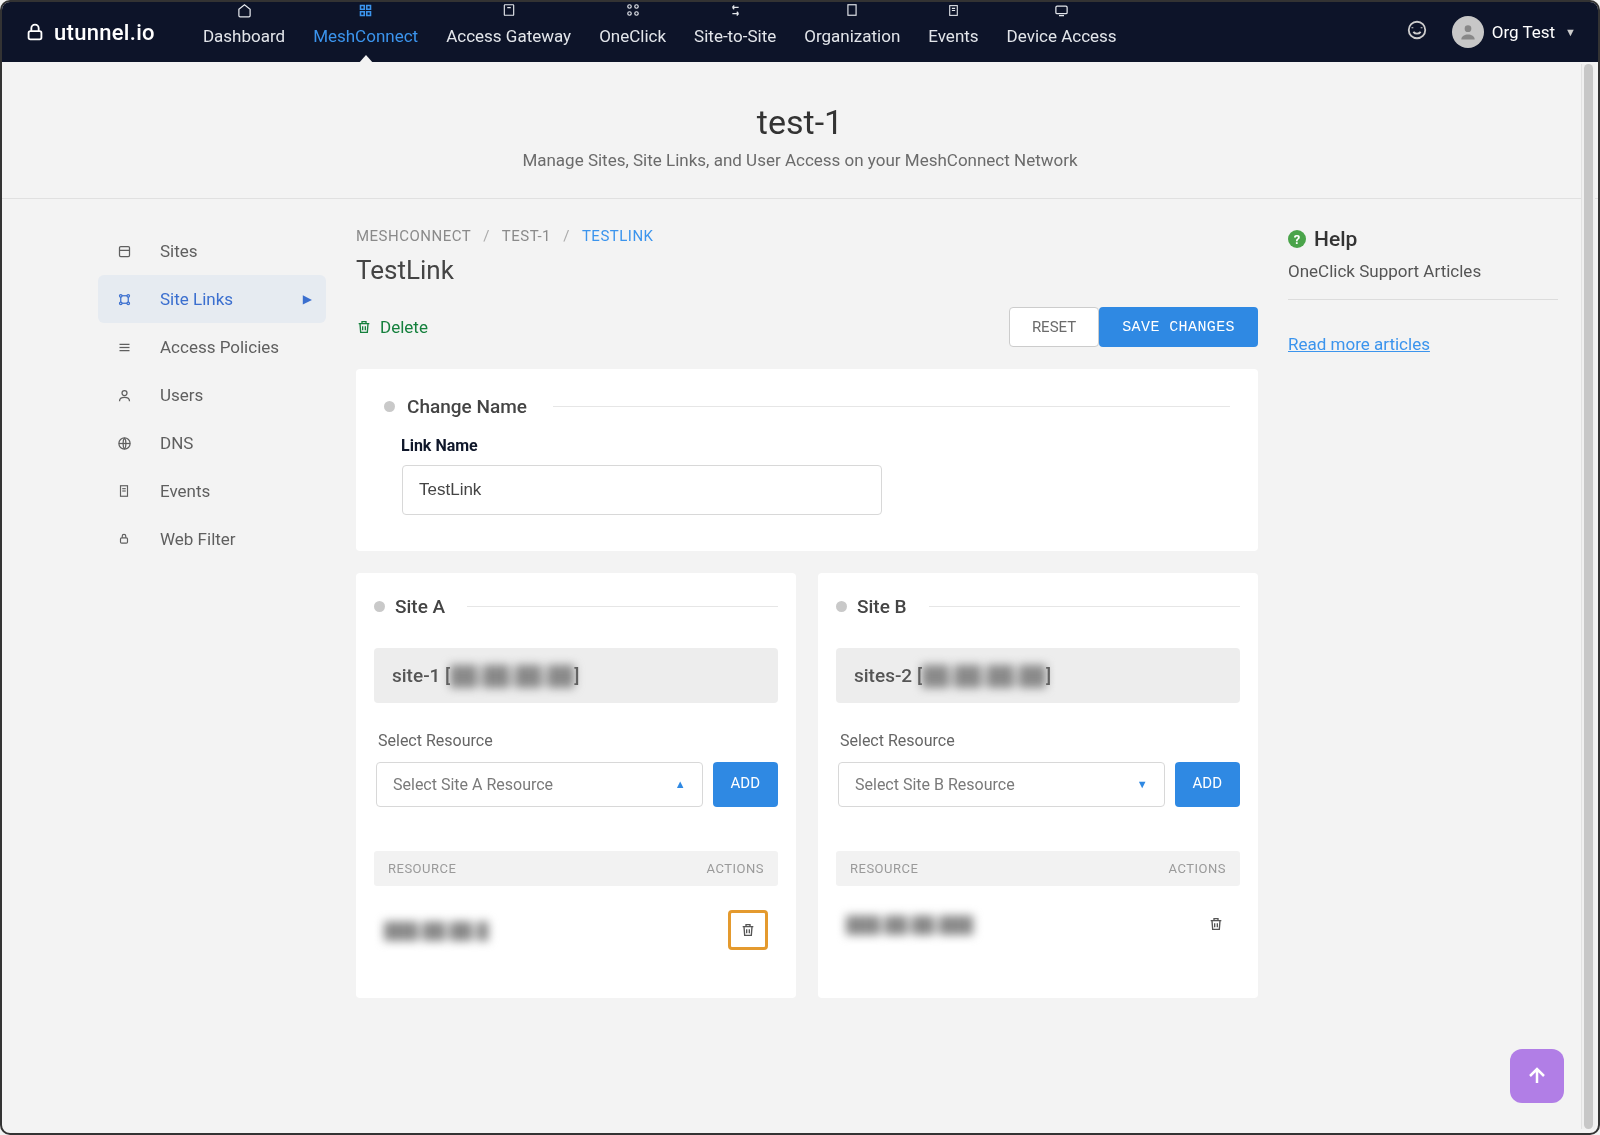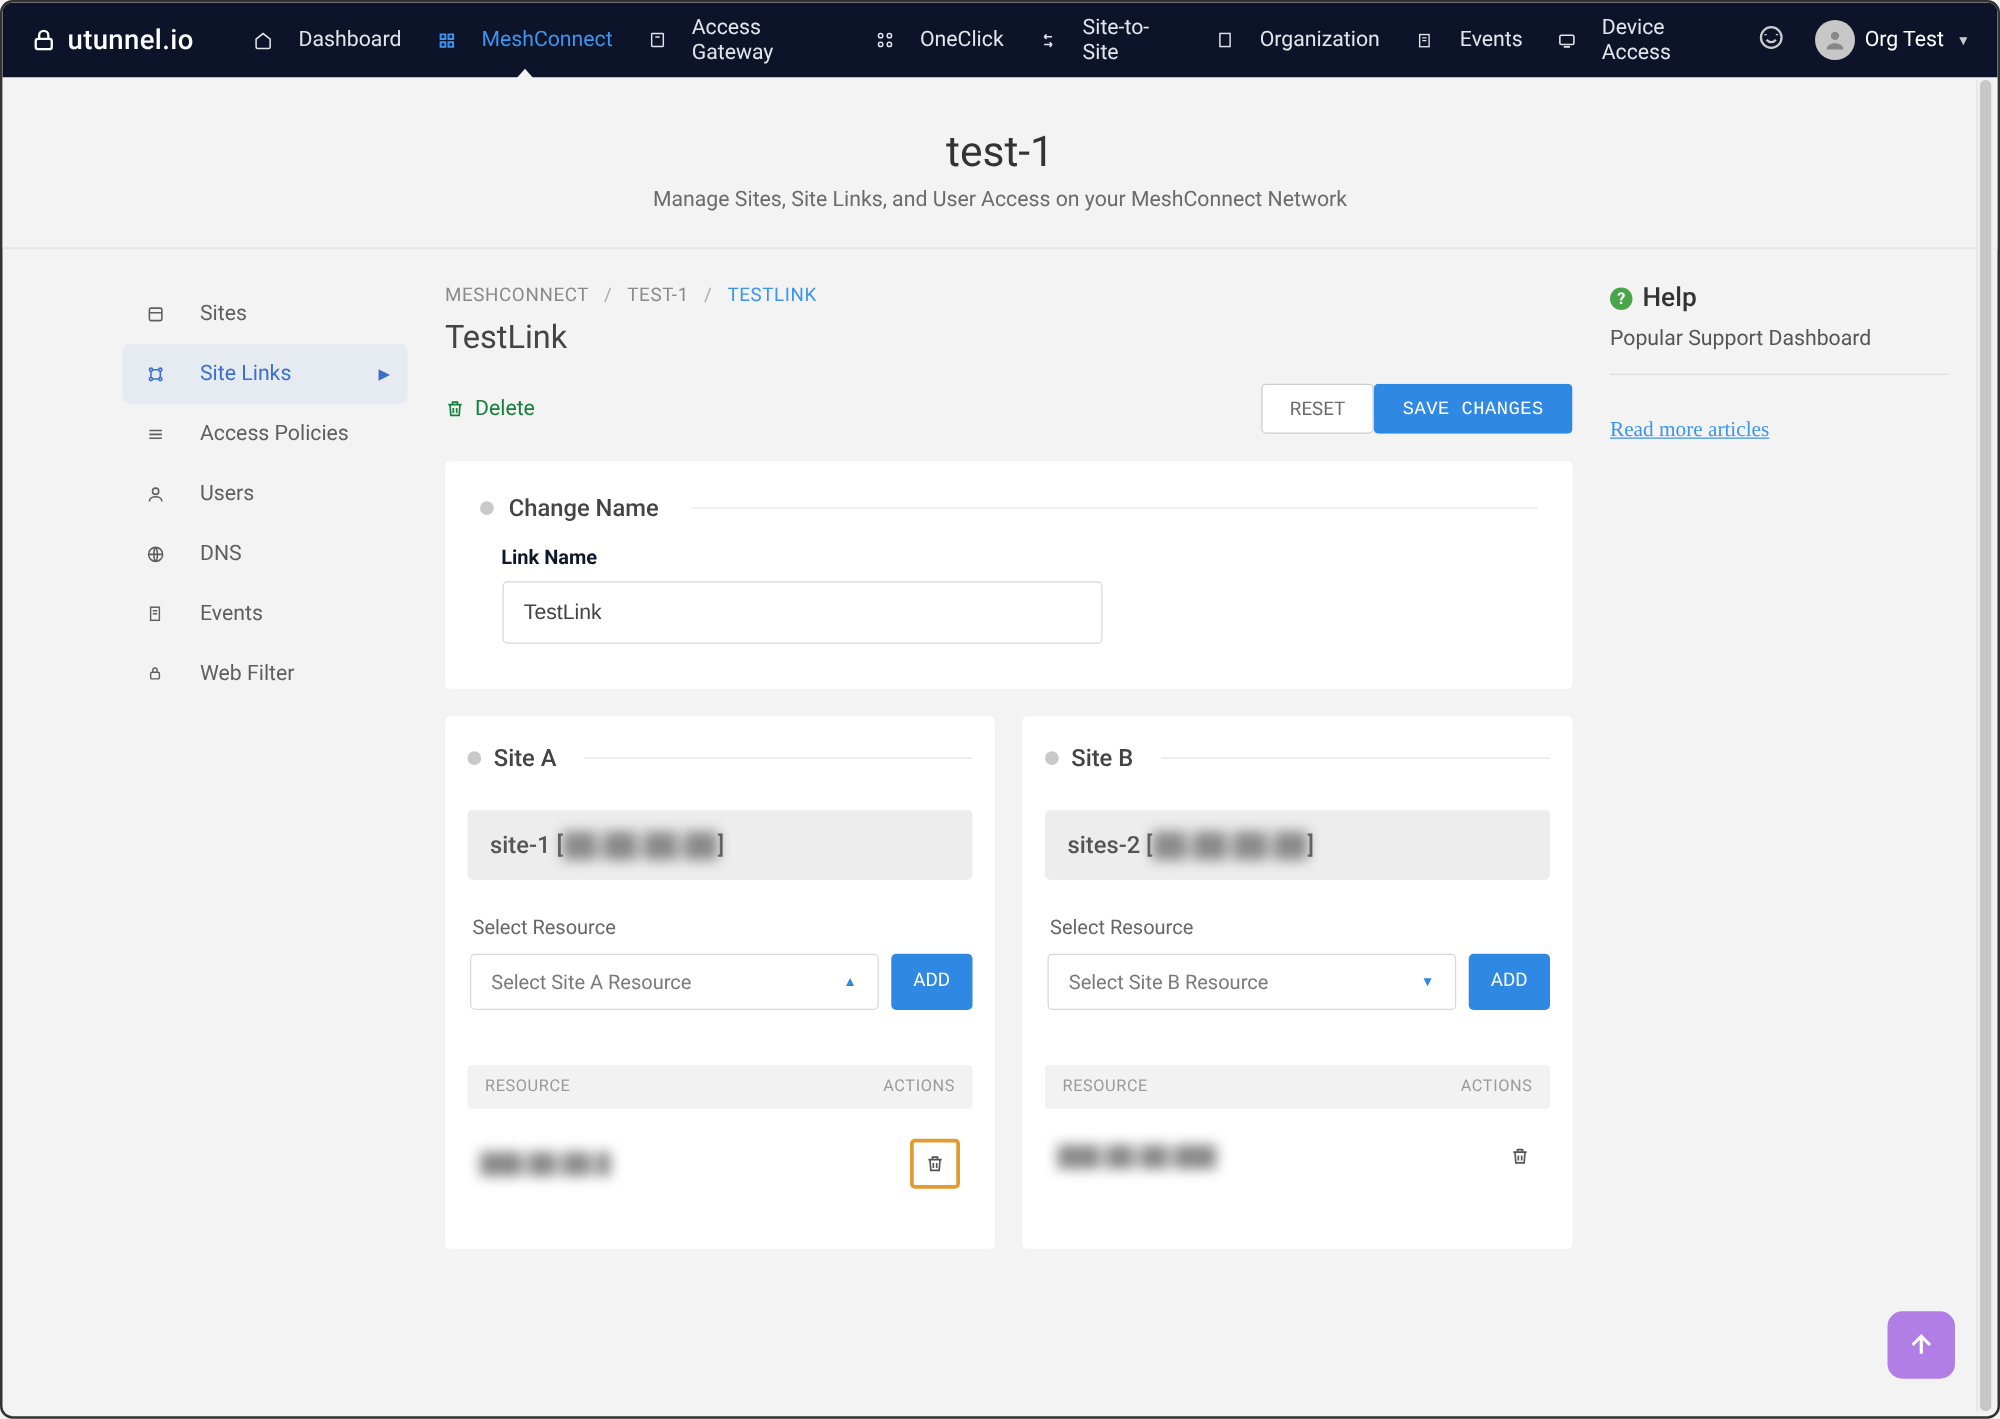--- a/index.html
+++ b/index.html
@@ -31,25 +31,26 @@
     font-size: 22px;
     color: #fff;
     margin-right: 48px;
     letter-spacing: 0.3px;
   }
   .logo svg { margin-right: 8px; }
   .nav-items { display: flex; flex: 1; gap: 28px; }
   .nav-item {
     display: flex;
     align-items: center;
-    gap: 20px;
+    gap: 8px;
     cursor: pointer;
     color: #e2e5ea;
     position: relative;
     height: 60px;
+    flex-direction: column;
   }
   .nav-item.active { color: #3b94ed; }
   .nav-item.active::after {
     content: "";
     position: absolute;
     bottom: -2px;
     left: 50%;
     transform: translateX(-50%);
     width: 0; height: 0;
     border-left: 8px solid transparent;
@@ -177,21 +178,21 @@
     width:28px; height:28px; display:flex; align-items:center; justify-content:center;
     cursor:pointer; color:#555; border-radius:3px;
   }
   .trash-highlight { border:3px solid #e49a2e; padding:3px; border-radius:4px;}
 
   
   .help-pane { width: 270px; flex-shrink:0; }
   .help-title { display:flex; align-items:center; gap:8px; font-size:21px; font-weight:500; color:#333; margin-bottom:10px;}
   .help-q { width:18px; height:18px; border-radius:50%; background:#4aa44a; color:#fff; font-size:13px; font-weight:bold; display:flex; align-items:center; justify-content:center;}
   .help-sub { font-size:17px; color:#555; padding-bottom:18px; border-bottom:1px solid #dcdcdc;}
-  .help-link { display:inline-block; margin-top:34px; color:#3b94ed; font-size:17px; text-decoration:underline; cursor:pointer;font-family:Liberation Serif, serif;}
+  .help-link { display:inline-block; margin-top:34px; color:#3b94ed; font-size:17px; text-decoration:underline; cursor:pointer;}
 
   
   .scroll-top {
     position:absolute; bottom:30px; right:34px;
     width:54px; height:54px; border-radius:12px;
     background:#b17ee6; display:flex; align-items:center; justify-content:center;
     cursor:pointer;
   }
   .scroll-top svg { stroke:#fff; }
 
@@ -497,21 +498,21 @@
       </div>
 
     </div>
   </div>
 
   <div class="help-pane">
     <div class="help-title">
       <span class="help-q">?</span>
       <span>Help</span>
     </div>
-    <div class="help-sub">Popular Support Dashboard</div>
+    <div class="help-sub">OneClick Support Articles</div>
     <a class="help-link">Read more articles</a>
   </div>
 </div>
 
 <div class="scroll-top">
   <svg width="24" height="24" viewBox="0 0 24 24" fill="none" stroke-width="2.5">
       <path d="M12 19V5M5 12l7-7 7 7"></path>
     </svg>
 </div>
 

